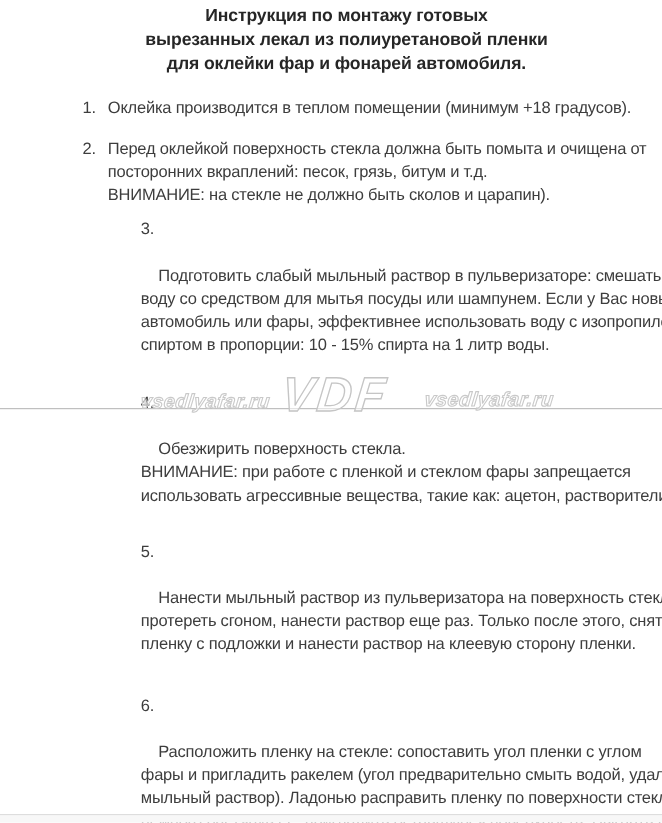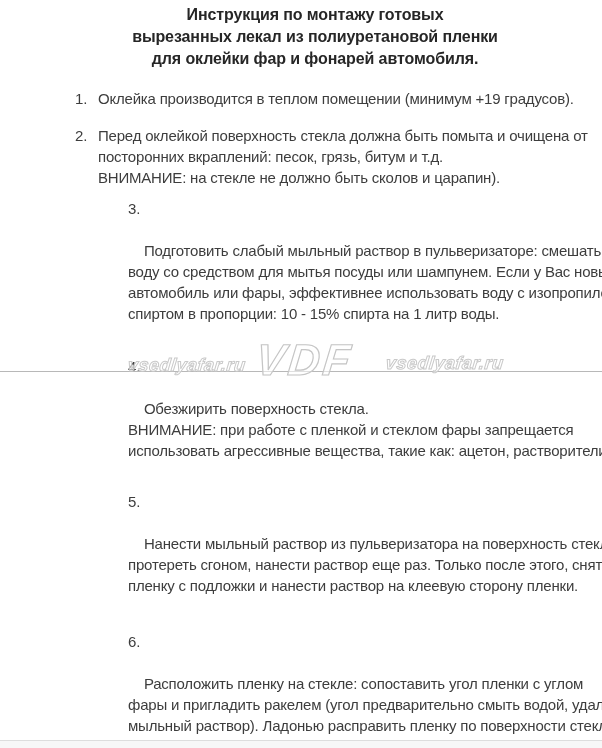--- a/index.html
+++ b/index.html
@@ -110,21 +110,21 @@
 <body>
 
 <div class="page">
 
   <div class="doc-title">Инструкция по монтажу готовых
 вырезанных лекал из полиуретановой пленки
 для оклейки фар и фонарей автомобиля.</div>
 
   <div class="list-item li-1">
     <span class="num">1.</span>
-    <span class="txt">Оклейка производится в теплом помещении (минимум +19 градусов).</span>
+    <span class="txt">Оклейка производится в теплом помещении (минимум +18 градусов).</span>
   </div>
 
   <div class="list-item li-2">
     <span class="num">2.</span>
     <span class="txt">Перед оклейкой поверхность стекла должна быть помыта и очищена от
 посторонних вкраплений: песок, грязь, битум и т.д.
 ВНИМАНИЕ: на стекле не должно быть сколов и царапин).</span>
   </div>
 
   <div class="para p-3">

